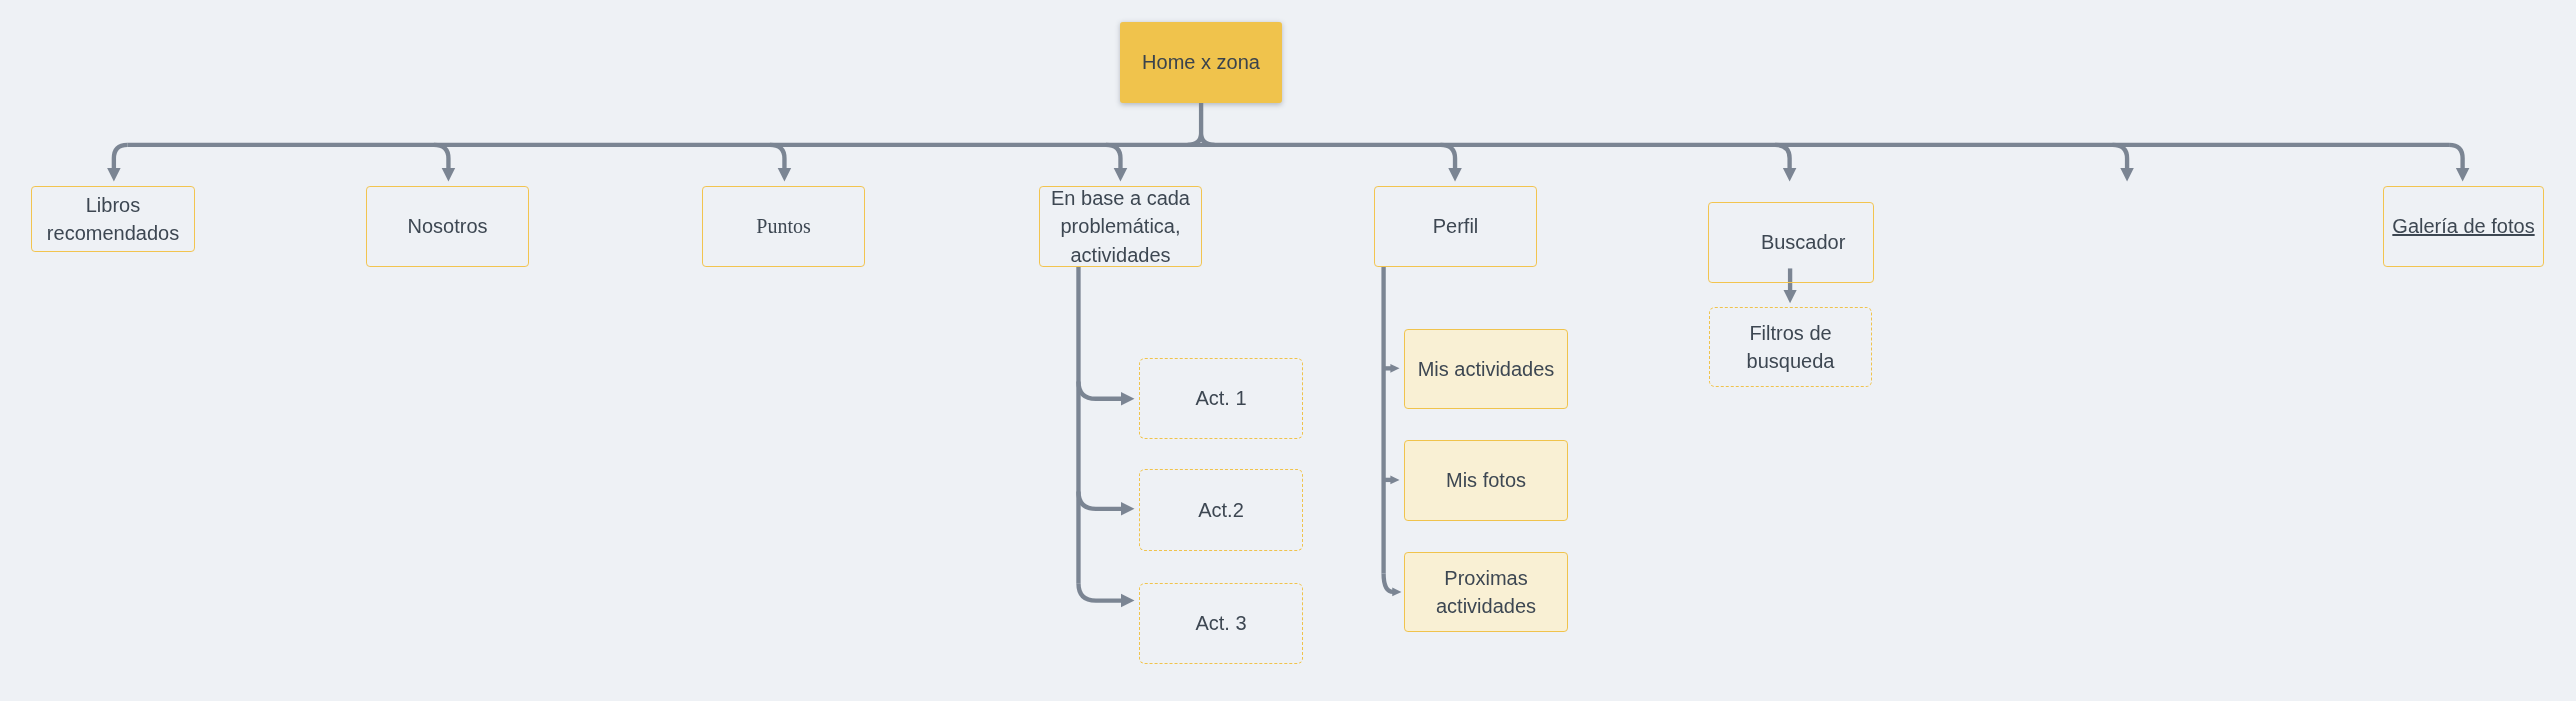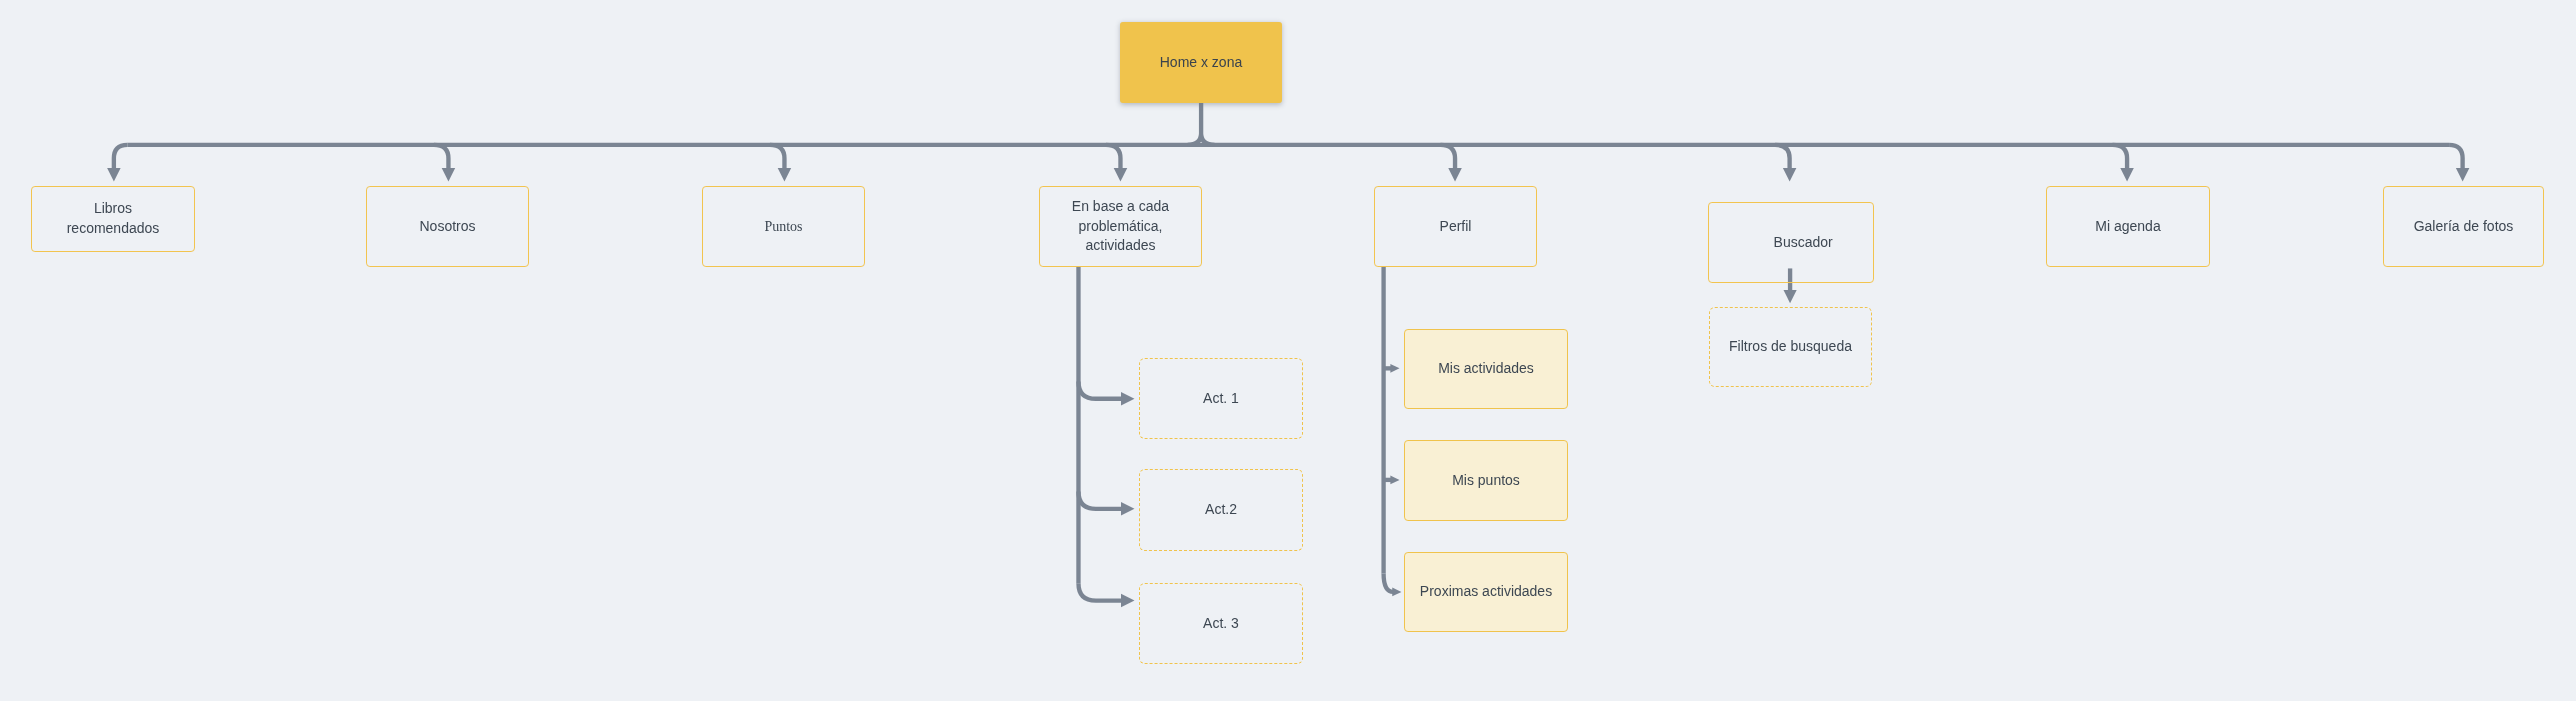--- a/index.html
+++ b/index.html
@@ -15,21 +15,21 @@
     background: #eef1f5;
   }
   #edges {
     position: absolute; left: 0; top: 0;
     width: 2576px; height: 701px;
   }
   .node {
     position: absolute;
     display: flex; align-items: center; justify-content: center;
     text-align: center;
-    font-size: 14px; line-height: 1.42;
+    font-size: 20px; line-height: 1.42;
     color: #3d4752;
     white-space: pre-line;
     box-sizing: border-box;
     border-radius: 3.9px;
     padding: 3.9px 7.7px;
   }
   .node.solid {
     background: #f0c34c;
     color: #3a434d;
     border-radius: 2.9px;
@@ -101,27 +101,26 @@
 
   <div class="node outline" style="left:31px;   top:186px; width:164px; height:66px;">Libros
 recomendados</div>
   <div class="node outline" style="left:366px;  top:186px; width:163px; height:81px;">Nosotros</div>
   <div class="node outline" style="left:702px;  top:186px; width:163px; height:81px;font-family:Liberation Serif, serif;">Puntos</div>
   <div class="node outline" style="left:1039px; top:186px; width:163px; height:81px;">En base a cada
 problemática,
 actividades</div>
   <div class="node outline" style="left:1374px; top:186px; width:163px; height:81px;">Perfil</div>
   <div class="node outline" style="left:1708px; top:202px; width:166px; height:81px;padding-left:32px;">Buscador</div>
-  <div class="node outline" style="left:2046px; top:186px; width:164px; height:81px;">Mi agenda</div>
-  <div class="node outline" style="left:2383px; top:186px; width:161px; height:81px;">Galería de fotos</div>
+  <div class="node outline" style="left:2383px; top:186px; width:161px; height:81px;text-decoration:underline;">Galería de fotos</div>
 
   <div class="node dashed" style="left:1139px; top:358px; width:164px; height:81px;">Act. 1</div>
   <div class="node dashed" style="left:1139px; top:469px; width:164px; height:82px;text-align:center;">Act.2</div>
   <div class="node dashed" style="left:1139px; top:583px; width:164px; height:81px;text-align:right;">Act. 3</div>
 
   <div class="node cream" style="left:1404px; top:329px; width:164px; height:80px;">Mis actividades</div>
-  <div class="node cream" style="left:1404px; top:440px; width:164px; height:81px;">Mis puntos</div>
+  <div class="node cream" style="left:1404px; top:440px; width:164px; height:81px;">Mis fotos</div>
   <div class="node cream" style="left:1404px; top:552px; width:164px; height:80px;">Proximas actividades</div>
 
   <div class="node dashed" style="left:1709px; top:307px; width:163px; height:80px;">Filtros de busqueda</div>
 
 </div>
 
 
 </body></html>

